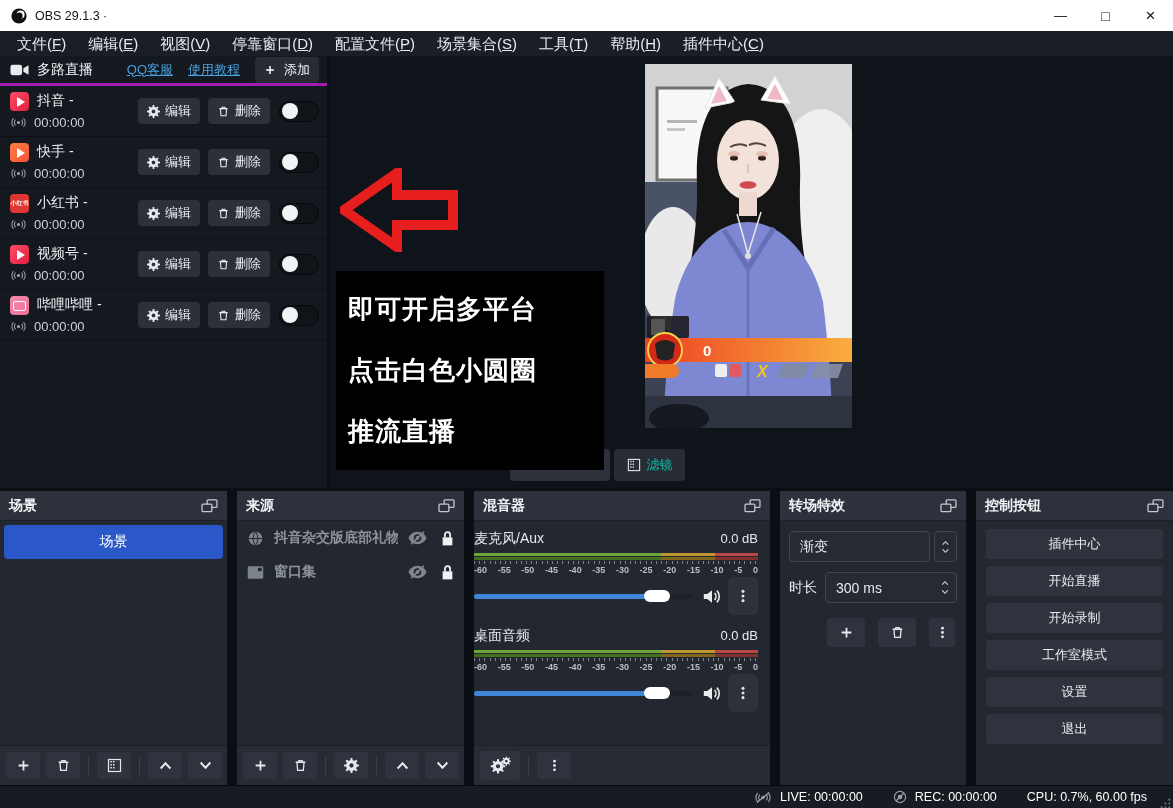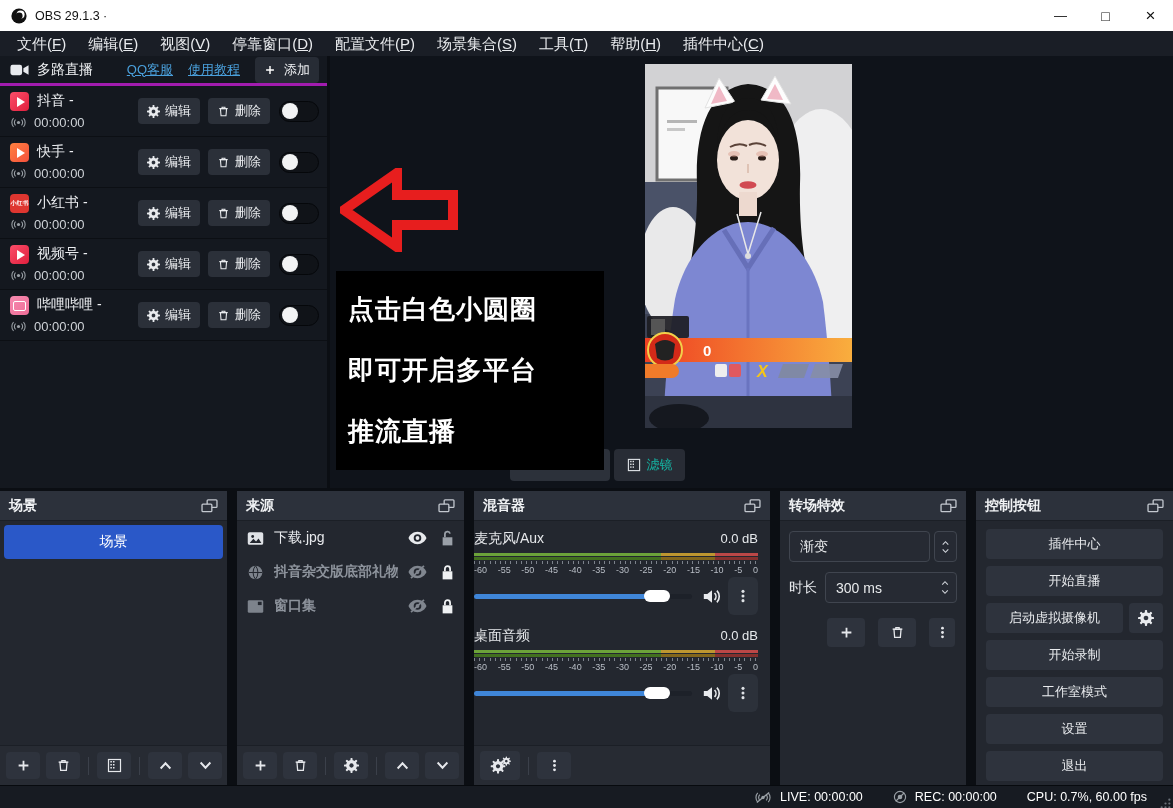--- a/index.html
+++ b/index.html
@@ -96,21 +96,21 @@
   .mixer-body { padding:2px 12px 0 0; }
   .track { margin-bottom:12px; }
   .trow { display:flex; align-items:baseline; margin-top:7px; }
   .tname { flex:1; color:#e6e8eb; font-size:14px; }
   .tdb { color:#e6e9ec; font-size:13px; }
   .meter { margin-top:5px; }
   .meter .bar { height:3px; }
   .meter .b1 { background:linear-gradient(to right,#6ca33a 0%,#6ca33a 66%,#bd9630 66%,#bd9630 85%,#bb4747 85%,#bb4747 100%); }
   .meter .b2 { margin-top:1px; background:linear-gradient(to right,#42701f 0%,#42701f 66%,#82661c 66%,#82661c 85%,#84302e 85%,#84302e 100%); }
   .tickmarks { height:3px; background:repeating-linear-gradient(to right,#7c828b 0,#7c828b 1px,transparent 1px,transparent 5.2px); margin-top:1px; }
-  .ticks { display:flex; justify-content:space-between; margin-top:1px; }
+  .ticks { display:flex; justify-content:space-between; margin-top:1px;font-weight:bold; }
   .ticks span { color:#b9bec6; font-size:9px; }
   .srow { display:flex; align-items:center; margin-top:2px; }
   .slider { flex:1; position:relative; height:22px; cursor:pointer; }
   .slider .rail { position:absolute; left:0; right:0; top:8.5px; height:5px; border-radius:2.5px; background:#1d2129; }
   .slider .fill { position:absolute; left:0; width:84%; top:8.5px; height:5px; border-radius:2.5px; background:#3f86d9; }
   .slider .handle { position:absolute; left:calc(84% - 13px); top:5px; width:26px; height:12px; border-radius:6px; background:#fff; }
   .srow .ic.spk { width:20px; height:17px; color:#e8eaed; margin:0 6px 0 10px; cursor:pointer; }
   .dotsbtn { width:30px; height:38px; background:#2c313a; border:none; border-radius:6px; display:flex; align-items:center; justify-content:center; color:#dfe2e6; cursor:pointer; }
   .dotsbtn .ic,.dotsbtn svg { width:16px; height:16px; }
   .mx-tool { width:40px; height:29px; }
@@ -531,22 +531,22 @@
                 <rect x="8" y="8" width="2" height="2"></rect>
                 <rect x="4.5" y="12" width="2" height="2"></rect>
                 <rect x="8" y="12" width="2" height="2"></rect>
               </g>
             </svg>
           </span>
         <span>滤镜</span>
       </button>
 
       <div class="anno-box" id="anno-box">
+          <div class="anno-line">即可开启多平台</div>
           <div class="anno-line">点击白色小圆圈</div>
-          <div class="anno-line">即可开启多平台</div>
           <div class="anno-line">推流直播</div>
         </div>
 
       <svg class="red-arrow" viewBox="0 0 118 84">
         <polygon points="4,42 57,5 57,27 113,27 113,57 57,57 57,79" fill="none" stroke="#e71e1e" stroke-width="10" stroke-linejoin="miter"></polygon>
       </svg>
     </div>
   </div>
 
   <div class="docks">
@@ -620,42 +620,20 @@
       <div class="panel-header">
         <span class="panel-title">来源</span>
         <span class="ic pop">
             <svg viewBox="0 0 18 15" fill="none" stroke="currentColor" stroke-width="1.4">
               <rect x="6.5" y="1" width="10.5" height="8" rx="1"></rect>
               <rect x="1" y="5.5" width="10.5" height="8" rx="1" fill="#2c313b"></rect>
             </svg>
           </span>
       </div>
       <div class="panel-body" id="source-list">
-  <div class="src-row">
-    <span class="ic type">
-              <svg viewBox="0 0 18 15">
-                <rect x="0.8" y="0.8" width="16.4" height="13.4" rx="2" fill="currentColor"></rect>
-                <circle cx="6" cy="5.4" r="1.5" fill="#23272f"></circle>
-                <path d="M2.8 12.2l4-4.4 2.8 3 2.6-3.4 3 4.8z" fill="#23272f"></path>
-              </svg>
-            </span>
-    <span class="src-name">下载.jpg</span>
-    <span class="ic vis">
-              <svg viewBox="0 0 22 16">
-                <path fill="currentColor" fill-rule="evenodd" d="M11 .8C6 .8 2.1 4.2.6 8c1.5 3.8 5.4 7.2 10.4 7.2S19.9 11.8 21.4 8C19.9 4.2 16 .8 11 .8zm0 11.6A4.4 4.4 0 1 1 11 3.6a4.4 4.4 0 0 1 0 8.8z"></path>
-                <circle cx="11" cy="8" r="2.2" fill="currentColor"></circle>
-              </svg>
-            </span>
-    <span class="ic lk">
-              <svg viewBox="0 0 16 21">
-                <path fill="currentColor" d="M2 9h12v10H2z"></path>
-                <path fill="none" stroke="currentColor" stroke-width="2.2" d="M4.8 9V5.4a3.2 3.2 0 0 1 6.3-.9"></path>
-              </svg>
-            </span>
-  </div>
 
   <div class="src-row dim">
     <span class="ic type">
               <svg viewBox="0 0 18 18">
                 <circle cx="9" cy="9" r="8.2" fill="currentColor"></circle>
                 <g stroke="#23272f" stroke-width="1.2" fill="none">
                   <path d="M.8 9h16.4M9 .8a13 13 0 0 1 0 16.4M9 .8a13 13 0 0 0 0 16.4"></path>
                 </g>
               </svg>
             </span>
@@ -993,38 +971,20 @@
               <rect x="1" y="5.5" width="10.5" height="8" rx="1" fill="#2c313b"></rect>
             </svg>
           </span>
       </div>
       <div class="panel-body ctl-body" id="controls-buttons">
           <div class="ctl-row">
             <button class="ctl-btn">插件中心</button>
           </div>
           <div class="ctl-row">
             <button class="ctl-btn">开始直播</button>
-          </div>
-          <div class="ctl-row">
-            <button class="ctl-btn">启动虚拟摄像机</button>
-            <button class="ctl-btn gearbtn">
-              <svg viewBox="-10 -10 20 20">
-                <g fill="currentColor">
-                  <rect x="-1.4" y="-10" width="2.8" height="6.5" rx="0.9" transform="rotate(0)"></rect>
-                  <rect x="-1.4" y="-10" width="2.8" height="6.5" rx="0.9" transform="rotate(45)"></rect>
-                  <rect x="-1.4" y="-10" width="2.8" height="6.5" rx="0.9" transform="rotate(90)"></rect>
-                  <rect x="-1.4" y="-10" width="2.8" height="6.5" rx="0.9" transform="rotate(135)"></rect>
-                  <rect x="-1.4" y="-10" width="2.8" height="6.5" rx="0.9" transform="rotate(180)"></rect>
-                  <rect x="-1.4" y="-10" width="2.8" height="6.5" rx="0.9" transform="rotate(225)"></rect>
-                  <rect x="-1.4" y="-10" width="2.8" height="6.5" rx="0.9" transform="rotate(270)"></rect>
-                  <rect x="-1.4" y="-10" width="2.8" height="6.5" rx="0.9" transform="rotate(315)"></rect>
-                  <path fill-rule="evenodd" d="M0 -7.2A7.2 7.2 0 1 0 0.02 -7.2zM0 -2.9A2.9 2.9 0 1 1 -0.02 -2.9z"></path>
-                </g>
-              </svg>
-            </button>
           </div>
           <div class="ctl-row">
             <button class="ctl-btn">开始录制</button>
           </div>
           <div class="ctl-row">
             <button class="ctl-btn">工作室模式</button>
           </div>
           <div class="ctl-row">
             <button class="ctl-btn">设置</button>
           </div>

